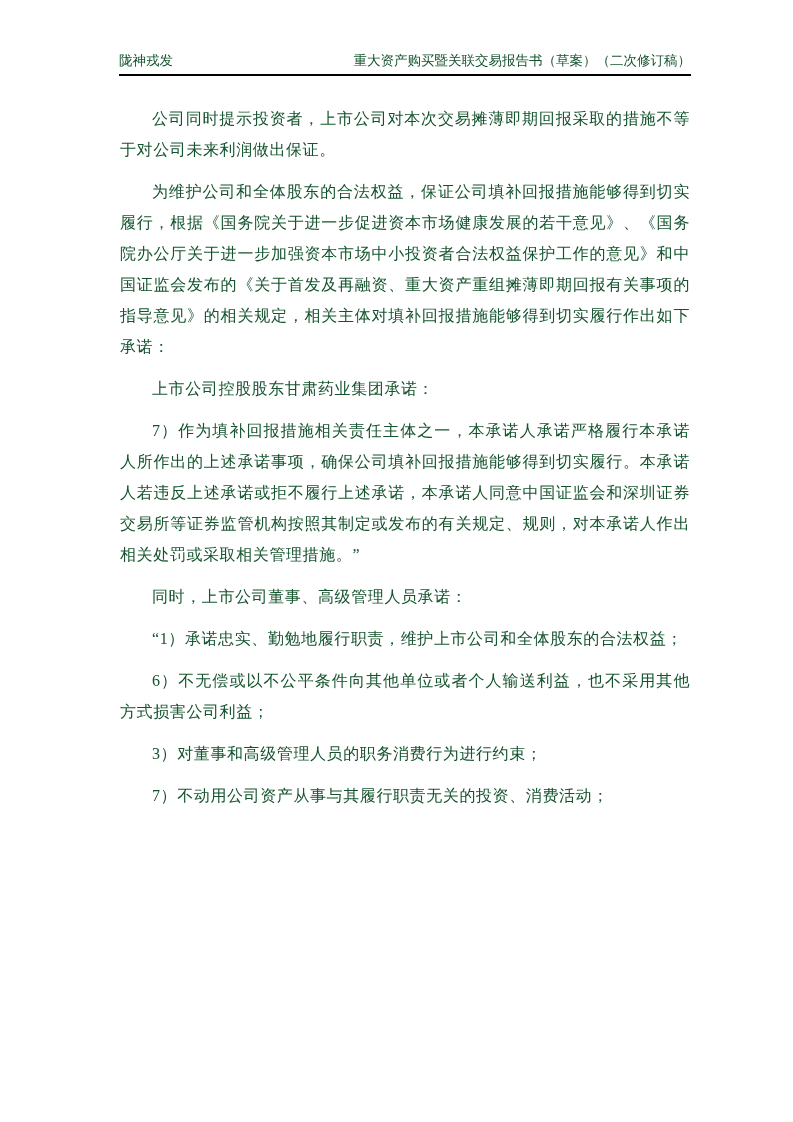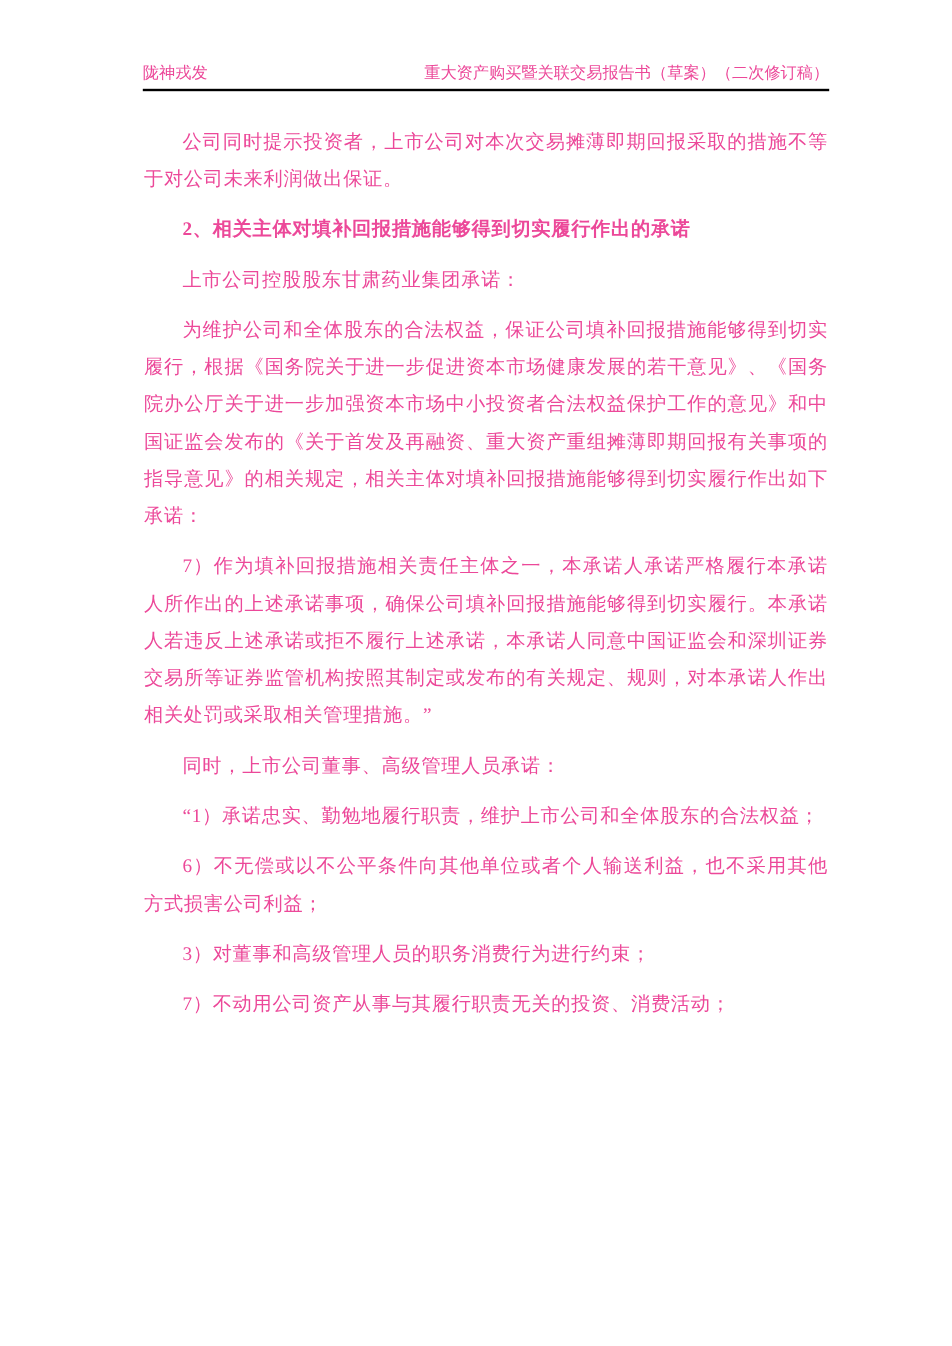--- a/index.html
+++ b/index.html
@@ -5,21 +5,21 @@
   html, body {
     margin: 0;
     padding: 0;
     background: #ffffff;
   }
   .page {
     position: relative;
     width: 793px;
     height: 960px;
     background: #ffffff;
-    color: #ec4899;
+    color: #14532d;
     font-family: "Liberation Serif", "DejaVu Serif", serif;
     overflow: hidden;
   }
   .page-header {
     position: absolute;
     left: 119px;
     top: 52px;
     width: 572px;
     display: flex;
     justify-content: space-between;
@@ -63,23 +63,22 @@
 
 <div class="page">
 
   <div class="page-header">
     <span class="hdr-left">陇神戎发</span>
     <span class="hdr-right">重大资产购买暨关联交易报告书（草案）（二次修订稿）</span>
   </div>
 
   <div class="doc-body">
     <p>公司同时提示投资者，上市公司对本次交易摊薄即期回报采取的措施不等于对公司未来利润做出保证。</p>
-    <p class="heading">2、相关主体对填补回报措施能够得到切实履行作出的承诺</p>
+    <p>为维护公司和全体股东的合法权益，保证公司填补回报措施能够得到切实履行，根据《国务院关于进一步促进资本市场健康发展的若干意见》、《国务院办公厅关于进一步加强资本市场中小投资者合法权益保护工作的意见》和中国证监会发布的《关于首发及再融资、重大资产重组摊薄即期回报有关事项的指导意见》的相关规定，相关主体对填补回报措施能够得到切实履行作出如下承诺：</p>
     <p>上市公司控股股东甘肃药业集团承诺：</p>
-    <p>为维护公司和全体股东的合法权益，保证公司填补回报措施能够得到切实履行，根据《国务院关于进一步促进资本市场健康发展的若干意见》、《国务院办公厅关于进一步加强资本市场中小投资者合法权益保护工作的意见》和中国证监会发布的《关于首发及再融资、重大资产重组摊薄即期回报有关事项的指导意见》的相关规定，相关主体对填补回报措施能够得到切实履行作出如下承诺：</p>
     <p>7）作为填补回报措施相关责任主体之一，本承诺人承诺严格履行本承诺人所作出的上述承诺事项，确保公司填补回报措施能够得到切实履行。本承诺人若违反上述承诺或拒不履行上述承诺，本承诺人同意中国证监会和深圳证券交易所等证券监管机构按照其制定或发布的有关规定、规则，对本承诺人作出相关处罚或采取相关管理措施。”</p>
     <p>同时，上市公司董事、高级管理人员承诺：</p>
     <p>“1）承诺忠实、勤勉地履行职责，维护上市公司和全体股东的合法权益；</p>
     <p>6）不无偿或以不公平条件向其他单位或者个人输送利益，也不采用其他方式损害公司利益；</p>
     <p>3）对董事和高级管理人员的职务消费行为进行约束；</p>
     <p>7）不动用公司资产从事与其履行职责无关的投资、消费活动；</p>
   </div>
 
   <div class="page-footer">34/371</div>
 

